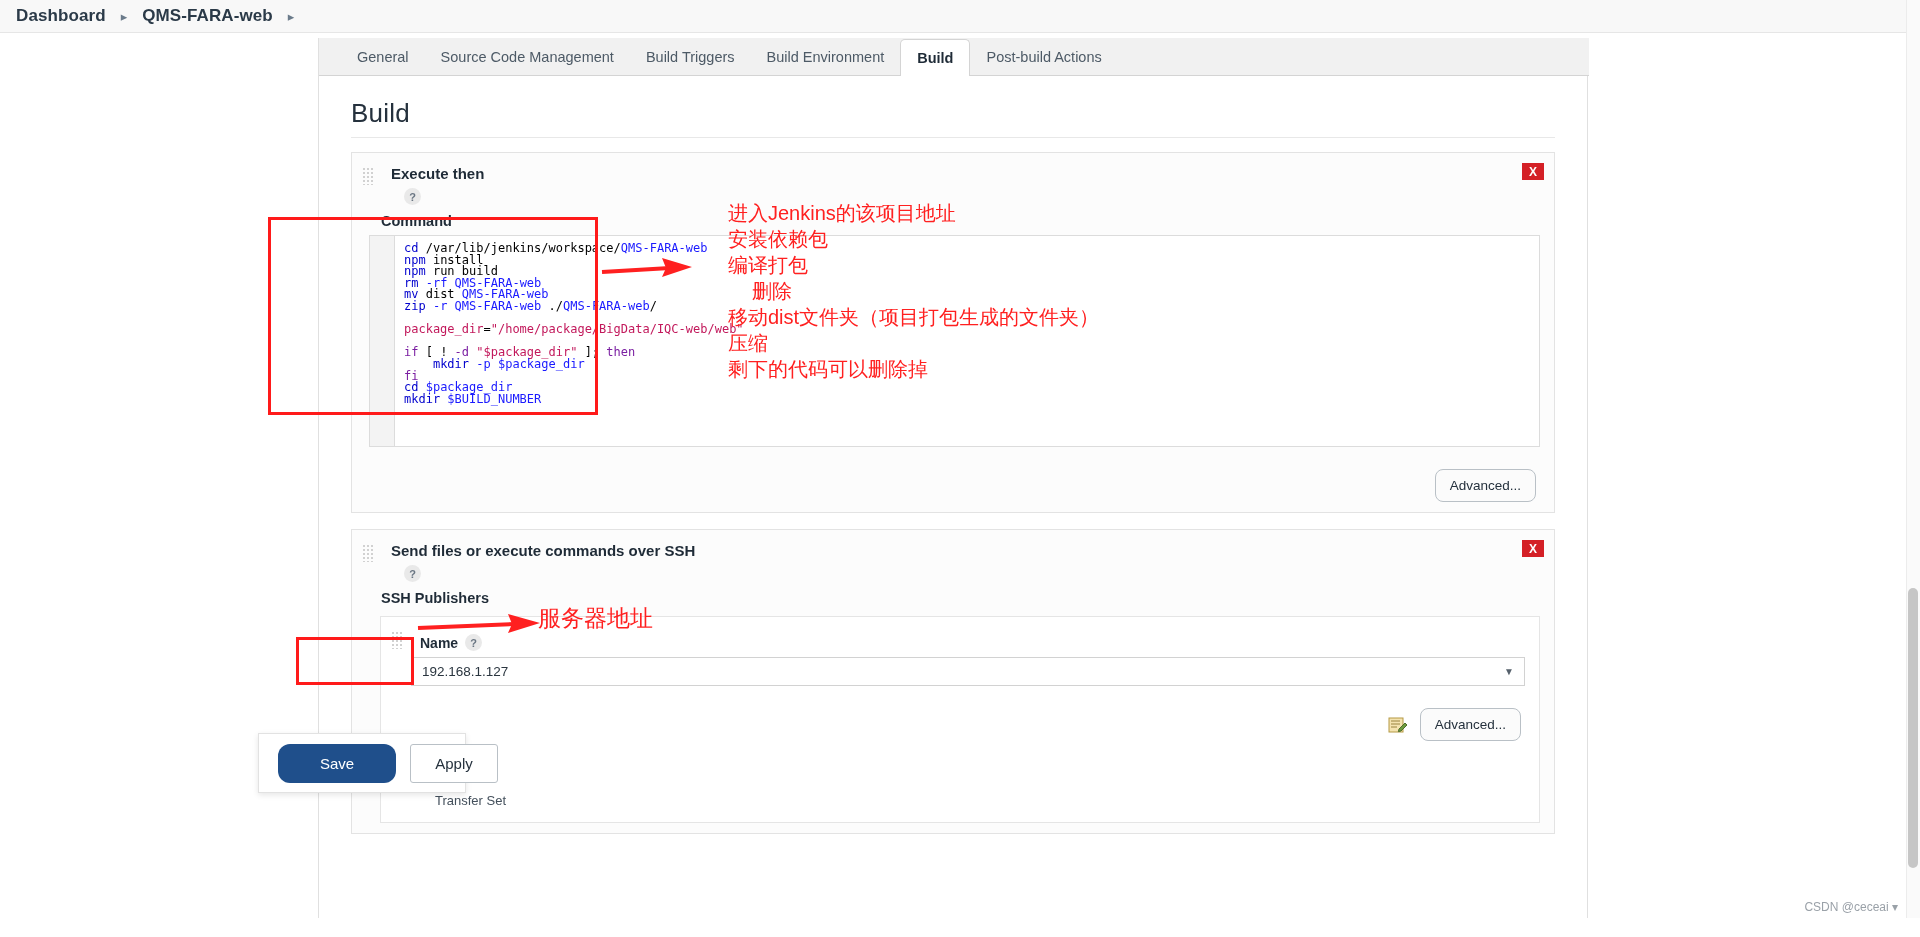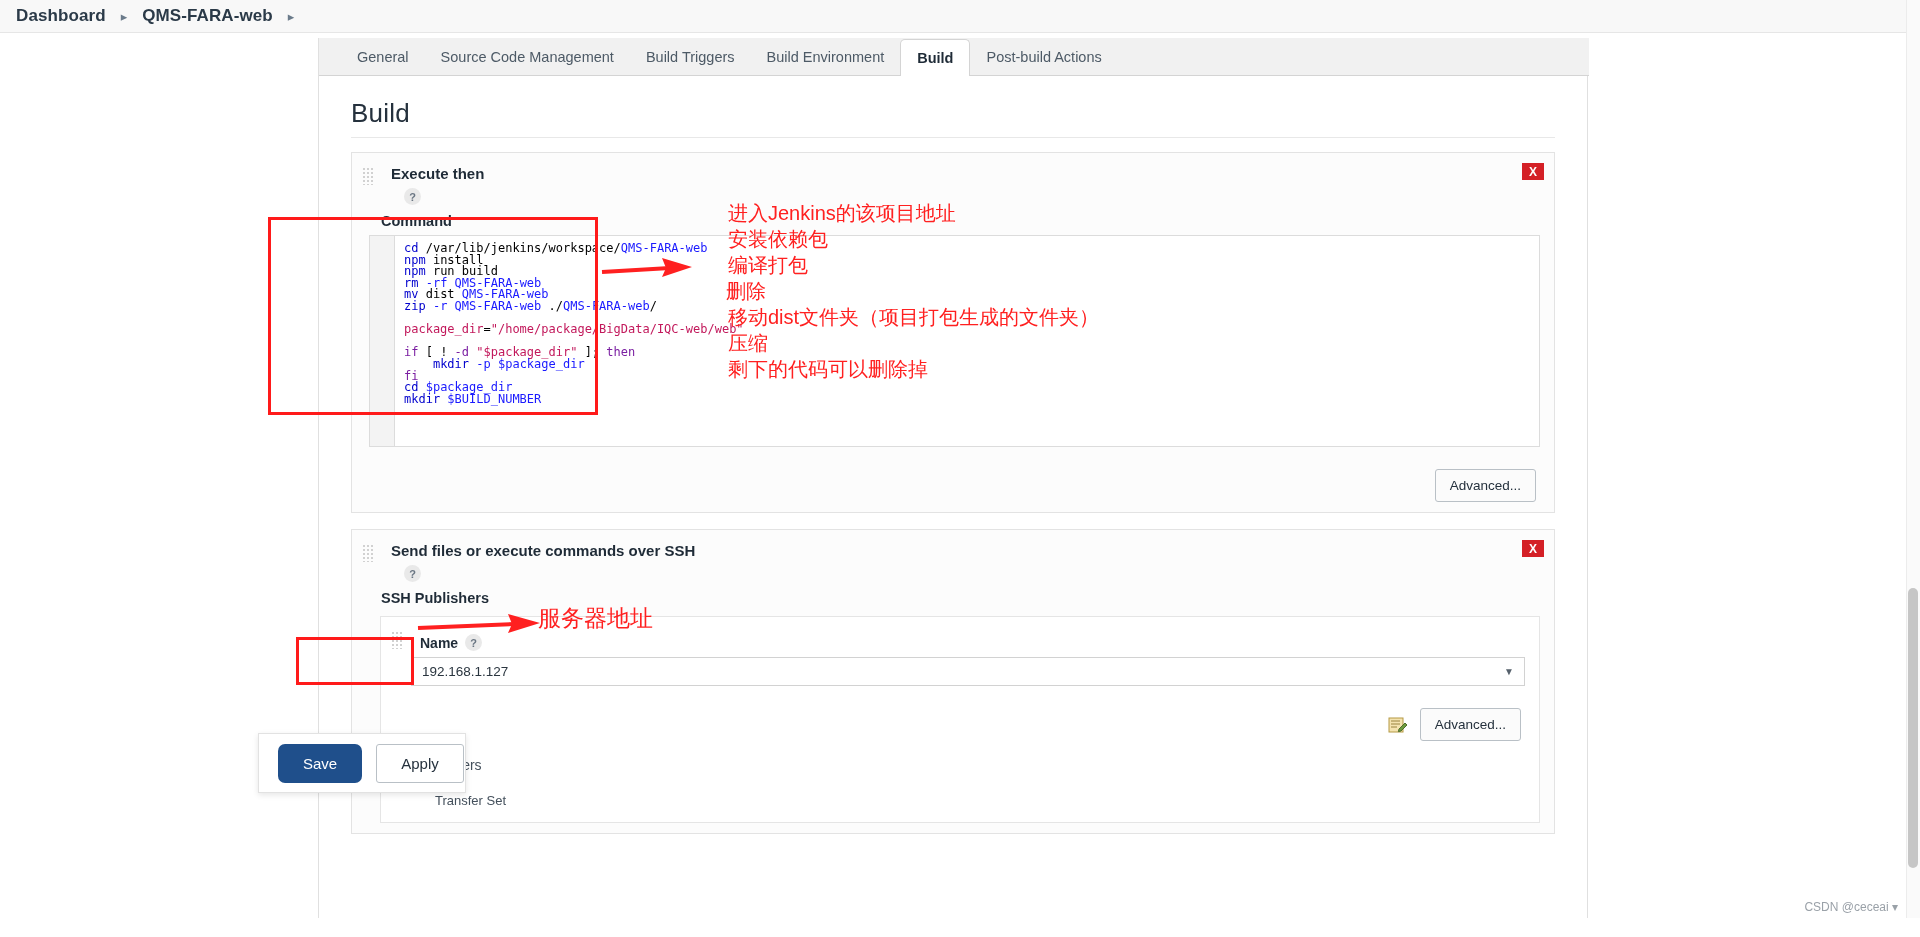--- a/index.html
+++ b/index.html
@@ -215,21 +215,21 @@
 
   .adv-row {
     display: flex; justify-content: flex-end; align-items: center;
     margin-top: 22px;
     padding-right: 4px;
     gap: 10px;
   }
   .btn-plain {
     background: #fbfbfb;
     border: 1px solid #b9c0c6;
-    border-radius: 3px;
+    border-radius: 8px;
     font-size: 13.5px;
     color: #25313d;
     padding: 8px 14px;
     cursor: pointer;
     white-space: nowrap;
   }
   .icon-btn {
     width: 24px; height: 22px;
     display: inline-flex; align-items: center; justify-content: center;
     cursor: pointer;
@@ -312,23 +312,23 @@
     background: #ffffff;
     border: 1px solid #e2e2e2;
     box-shadow: 0 2px 6px rgba(0,0,0,.10);
     display: flex; align-items: center; gap: 14px;
     padding-left: 19px;
     z-index: 50;
   }
   .btn-save {
     background: #1f4f8b;
     color: #ffffff;
-    border: none; border-radius: 7px;
+    border: none; border-radius: 12px;
     font-size: 15px;
-    padding: 11px 25px;
+    padding: 11px 42px;
     cursor: pointer;
   }
   .btn-apply {
     background: #ffffff;
     color: #25313d;
     border: 1px solid #b9c0c6;
     border-radius: 3px;
     font-size: 15px;
     padding: 10px 24px;
     cursor: pointer;
@@ -474,21 +474,21 @@
     <div class="hl-code"></div>
 
     <svg class="arrow-svg" style="left:600px; top:215px;" width="100" height="40">
       <path d="M2 24 L70 20" stroke="#ff2020" stroke-width="4" fill="none"></path>
       <path d="M92 19 L62 10 L66 20 L62 29 Z" fill="#ff2020"></path>
     </svg>
 
     <div class="anno-text" style="left:728px; top:168px;">进入Jenkins的该项目地址</div>
     <div class="anno-text" style="left:728px; top:194px;">安装依赖包</div>
     <div class="anno-text" style="left:728px; top:220px;">编译打包</div>
-    <div class="anno-text" style="left:726px; top:246px;">删除</div>
+    <div class="anno-text" style="left:752px; top:246px;">删除</div>
     <div class="anno-text" style="left:728px; top:272px;">移动dist文件夹（项目打包生成的文件夹）</div>
     <div class="anno-text" style="left:728px; top:298px;">压缩</div>
     <div class="anno-text" style="left:728px; top:324px;">剩下的代码可以删除掉</div>
 
     <div class="hl-select"></div>
 
     <svg class="arrow-svg" style="left:416px; top:575px;" width="130" height="34">
       <path d="M2 20 L100 16" stroke="#ff2020" stroke-width="4" fill="none"></path>
       <path d="M124 15 L92 6 L96 16 L92 25 Z" fill="#ff2020"></path>
     </svg>

